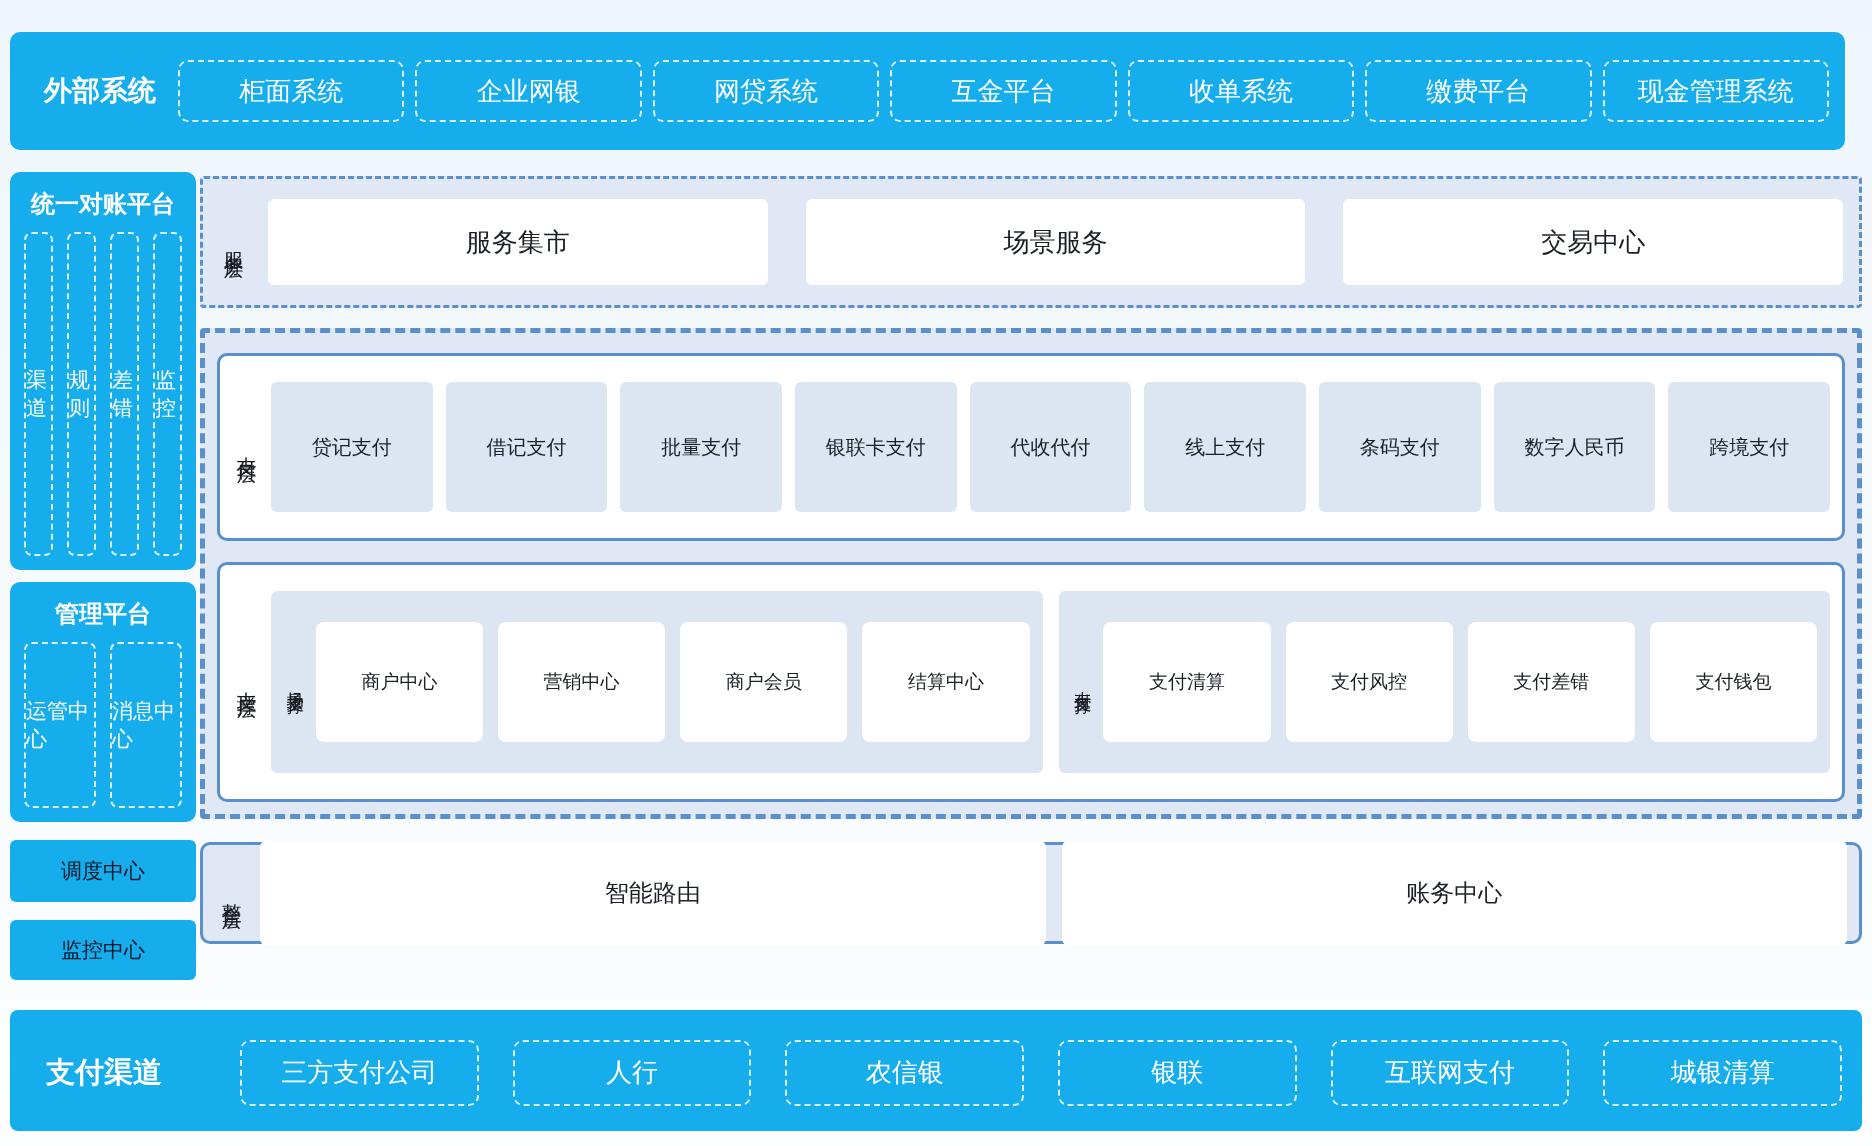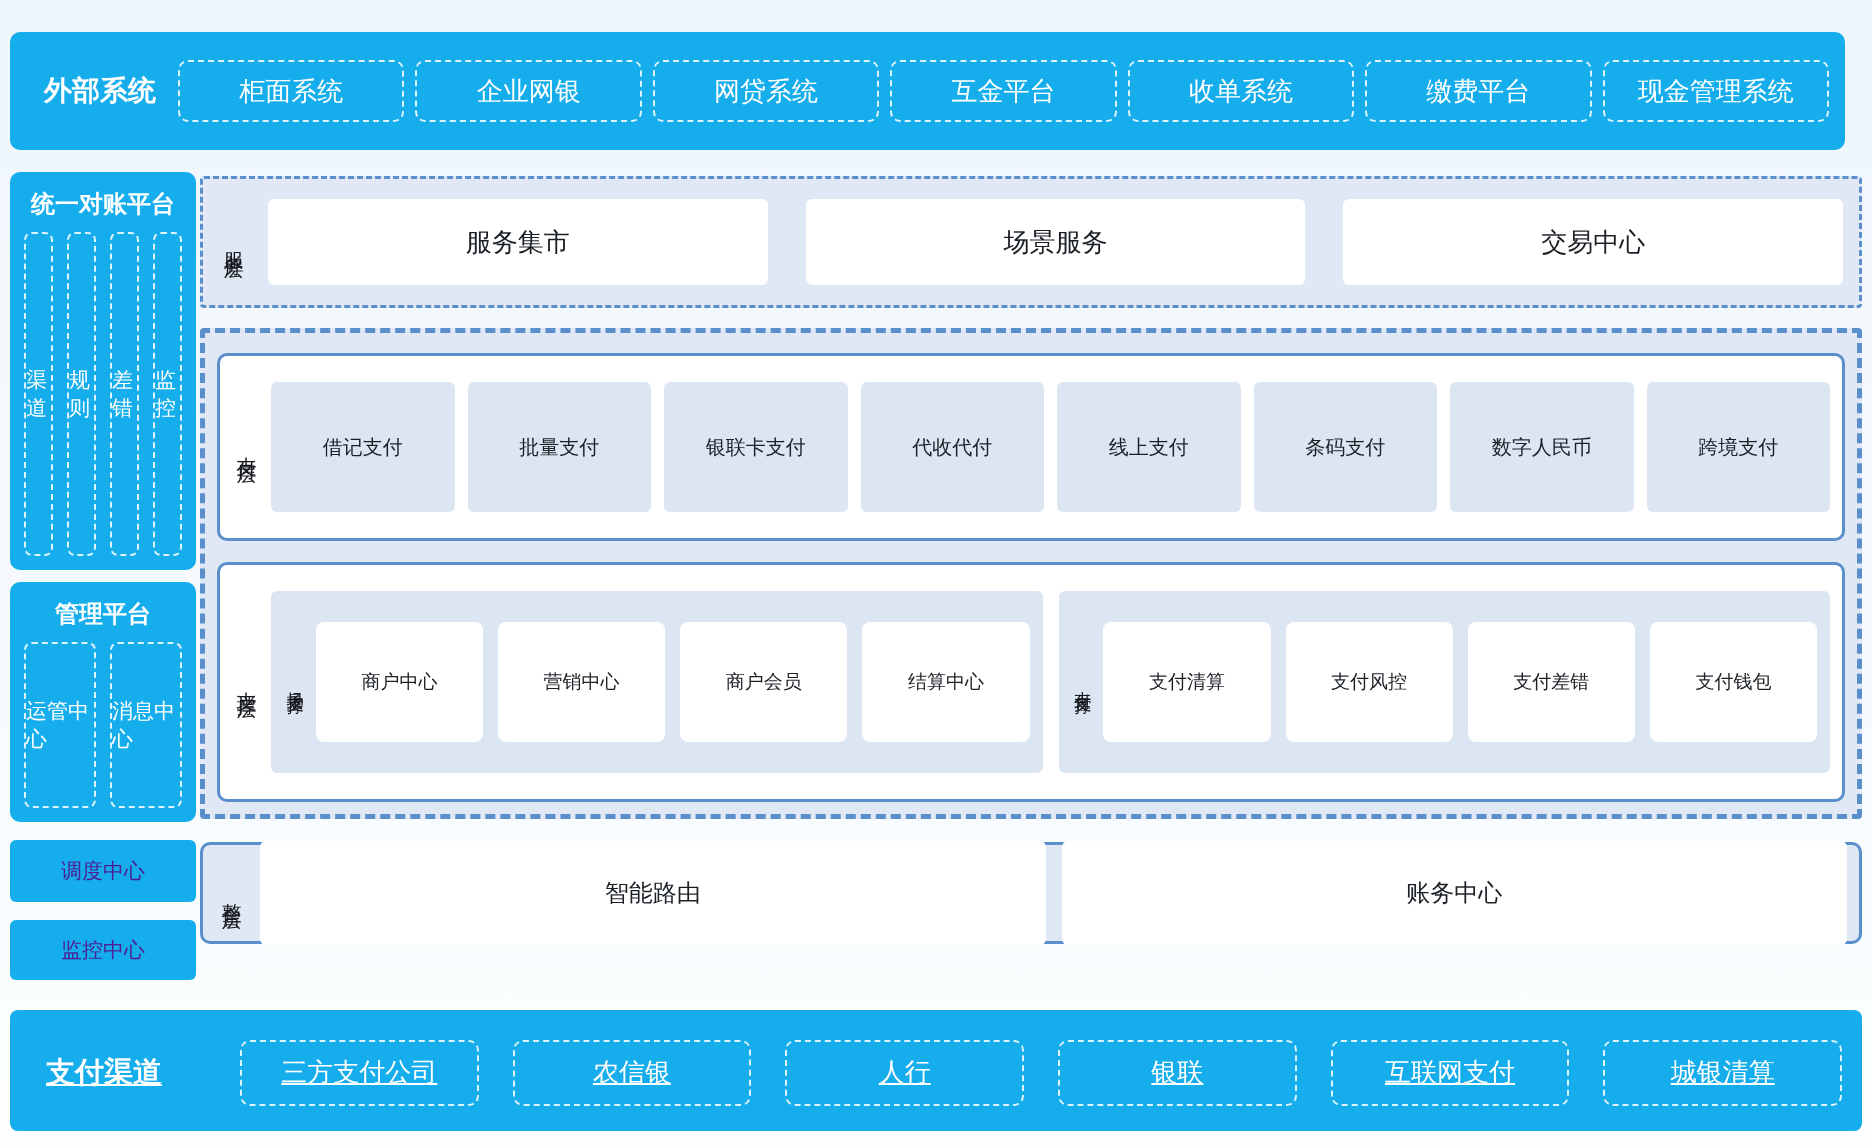--- a/index.html
+++ b/index.html
@@ -11,35 +11,35 @@
   }
 
   
   .bar { position:absolute; background:#16ADEC; color:#fff; display:flex; align-items:center; box-sizing:border-box; }
   .topbar { left:10px; top:32px; width:1835px; height:118px; border-radius:10px; padding:0 16px 0 34px; }
   .bar-label { font-size:28px; font-weight:bold; white-space:nowrap; margin-right:22px; flex:none; }
   .bar-items { flex:1; display:flex; gap:11px; height:62px; }
   .bar-item { flex:1; border:2px dashed rgba(255,255,255,0.85); border-radius:10px;
               display:flex; align-items:center; justify-content:center; font-size:26px; font-weight:500; }
 
-  .bottombar { left:10px; top:1010px; width:1852px; height:121px; border-radius:8px; padding:4px 20px 0 36px;text-decoration:underline; }
+  .bottombar { left:10px; top:1010px; width:1852px; height:121px; border-radius:8px; padding:4px 20px 0 36px; }
   .bottombar .bar-label { font-size:29px; margin-right:78px; }
   .bottombar .bar-items { gap:34px; height:66px; }
 
   
   .leftcol { position:absolute; left:10px; top:172px; width:186px; display:flex; flex-direction:column; }
   .side-box { background:#16ADEC; border-radius:10px; color:#fff; display:flex; flex-direction:column;
               padding:16px 14px 14px; box-sizing:border-box; }
   .side-box.recon { height:398px; }
   .side-box.mgmt  { height:240px; margin-top:12px; }
   .side-title { font-size:24px; font-weight:bold; text-align:center; margin-bottom:12px; flex:none; }
   .side-items { flex:1; display:flex; flex-direction:row; gap:14px; }
   .side-item { flex:1; border:2px dashed rgba(255,255,255,0.85); border-radius:8px;
                display:flex; align-items:center; justify-content:center; font-size:21px; font-weight:500; }
-  .solid-item { background:#16ADEC; border-radius:6px; color:#4c1d95; height:62px; margin-top:18px; flex:none;
+  .solid-item { background:#16ADEC; border-radius:6px; color:#0f172a; height:62px; margin-top:18px; flex:none;
                 display:flex; align-items:center; justify-content:center; font-size:21px; font-weight:500; }
   .solid-item.last { height:60px; }
 
   
   .maincol { position:absolute; left:200px; top:176px; width:1662px; box-sizing:border-box; }
   .vlabel { writing-mode:vertical-rl; text-orientation:upright; font-size:20px; letter-spacing:4px;
             line-height:1.05; color:#15181d; flex:none; }
   .vlabel.small { font-size:17px; letter-spacing:2px; }
 
   .service-layer { height:132px; border:3px dashed #5B8FCB; border-radius:4px; background:#DFE8F4;
@@ -138,20 +138,21 @@
           <div class="white-box">交易中心</div>
         </div>
     </div>
 
     <div class="dashed-wrap">
 
       <div class="solid-layer payment-layer">
         <div class="vlabel">支付层</div>
         <div class="tiles">
 
+            <div class="tile">贷记支付</div>
 
             <div class="tile">借记支付</div>
 
             <div class="tile">批量支付</div>
 
             <div class="tile">银联卡支付</div>
 
             <div class="tile">代收代付</div>
 
             <div class="tile">线上支付</div>
@@ -209,24 +210,24 @@
     </div>
 
   </div>
 
   <div class="bar bottombar">
     <div class="bar-label">支付渠道</div>
     <div class="bar-items">
 
         <div class="bar-item">三方支付公司</div>
 
+        <div class="bar-item">人行</div>
+
         <div class="bar-item">农信银</div>
 
-        <div class="bar-item">人行</div>
-
         <div class="bar-item">银联</div>
 
         <div class="bar-item">互联网支付</div>
 
         <div class="bar-item">城银清算</div>
       </div>
   </div>
 
 </div>
 

